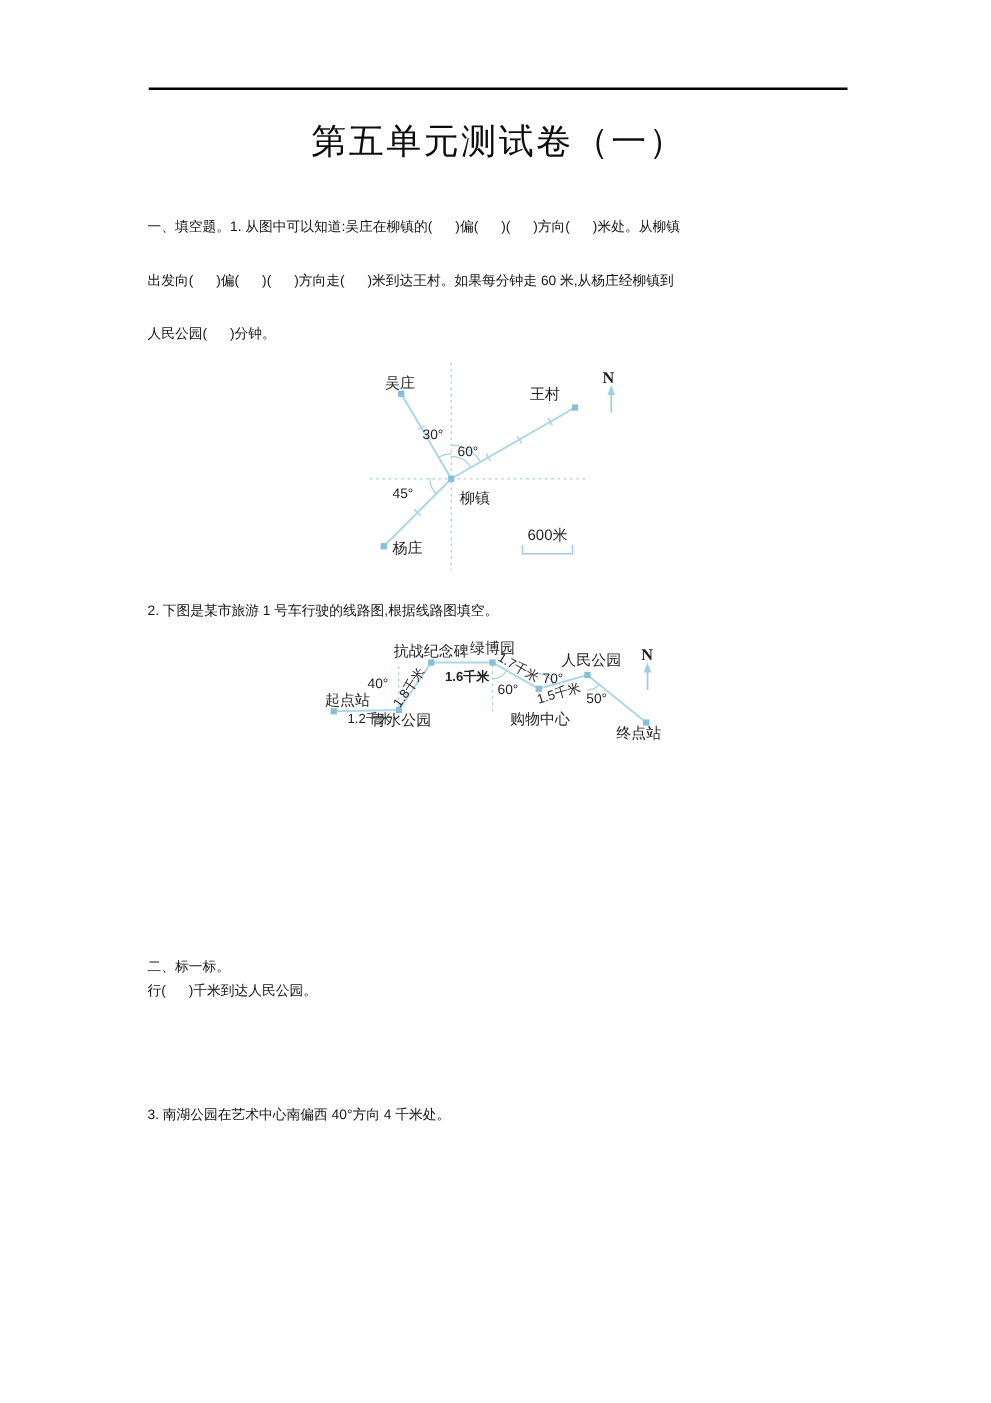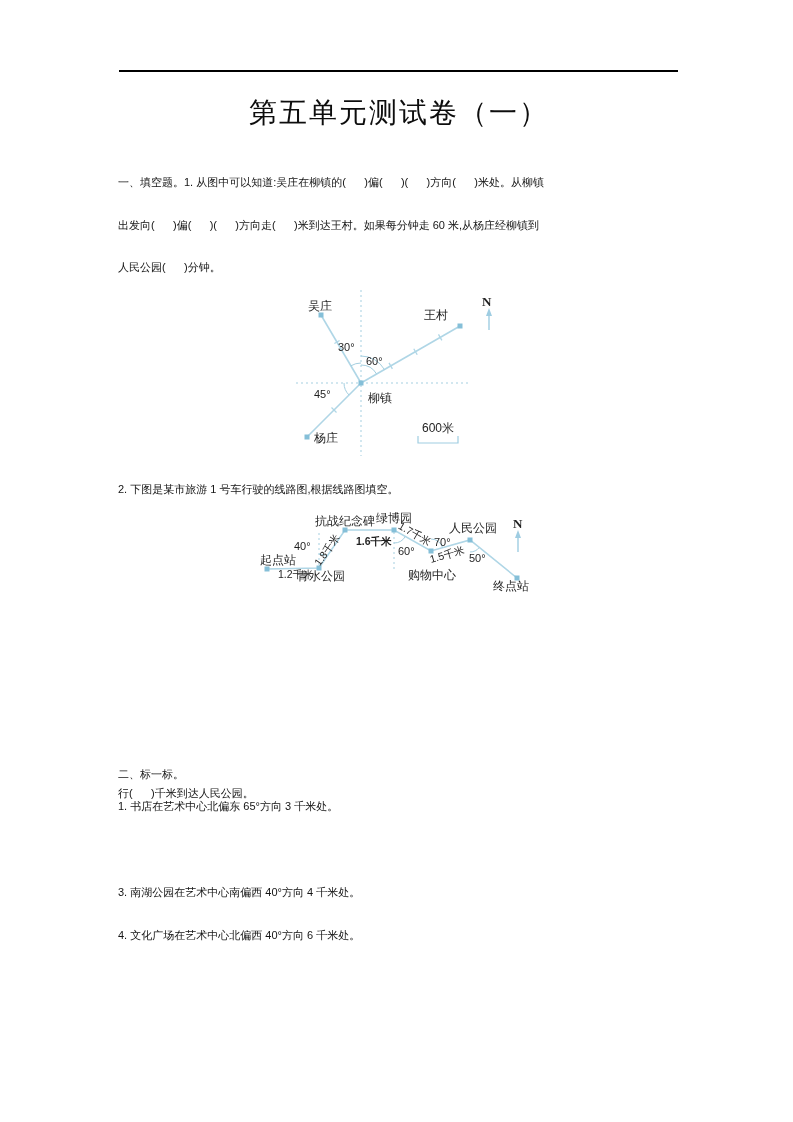--- a/index.html
+++ b/index.html
@@ -118,17 +118,15 @@
     <g>
       <text class="north" x="268" y="20">N</text>
       <line x1="273" y1="44" x2="273" y2="27" stroke="#9fcde2" stroke-width="1.4"></line>
       <polygon points="273,22 270,30 276,30" fill="#9fcde2"></polygon>
     </g>
   </svg>
 
   <p class="tline" style="top:740px;margin-top:44px;">行(      )千米到达人民公园。</p>
 
   <p class="tline serif" style="top:766px;">二、标一标。</p>
-  <p class="tline" style="top:797px;">1. 书店在艺术中心北偏东 65°方向 3 千米处。</p>
   <p class="tline" style="top:883px;">3. 南湖公园在艺术中心南偏西 40°方向 4 千米处。</p>
-  <p class="tline" style="top:926px;">4. 文化广场在艺术中心北偏西 40°方向 6 千米处。</p>
 
 </div>
 
 </body></html>

